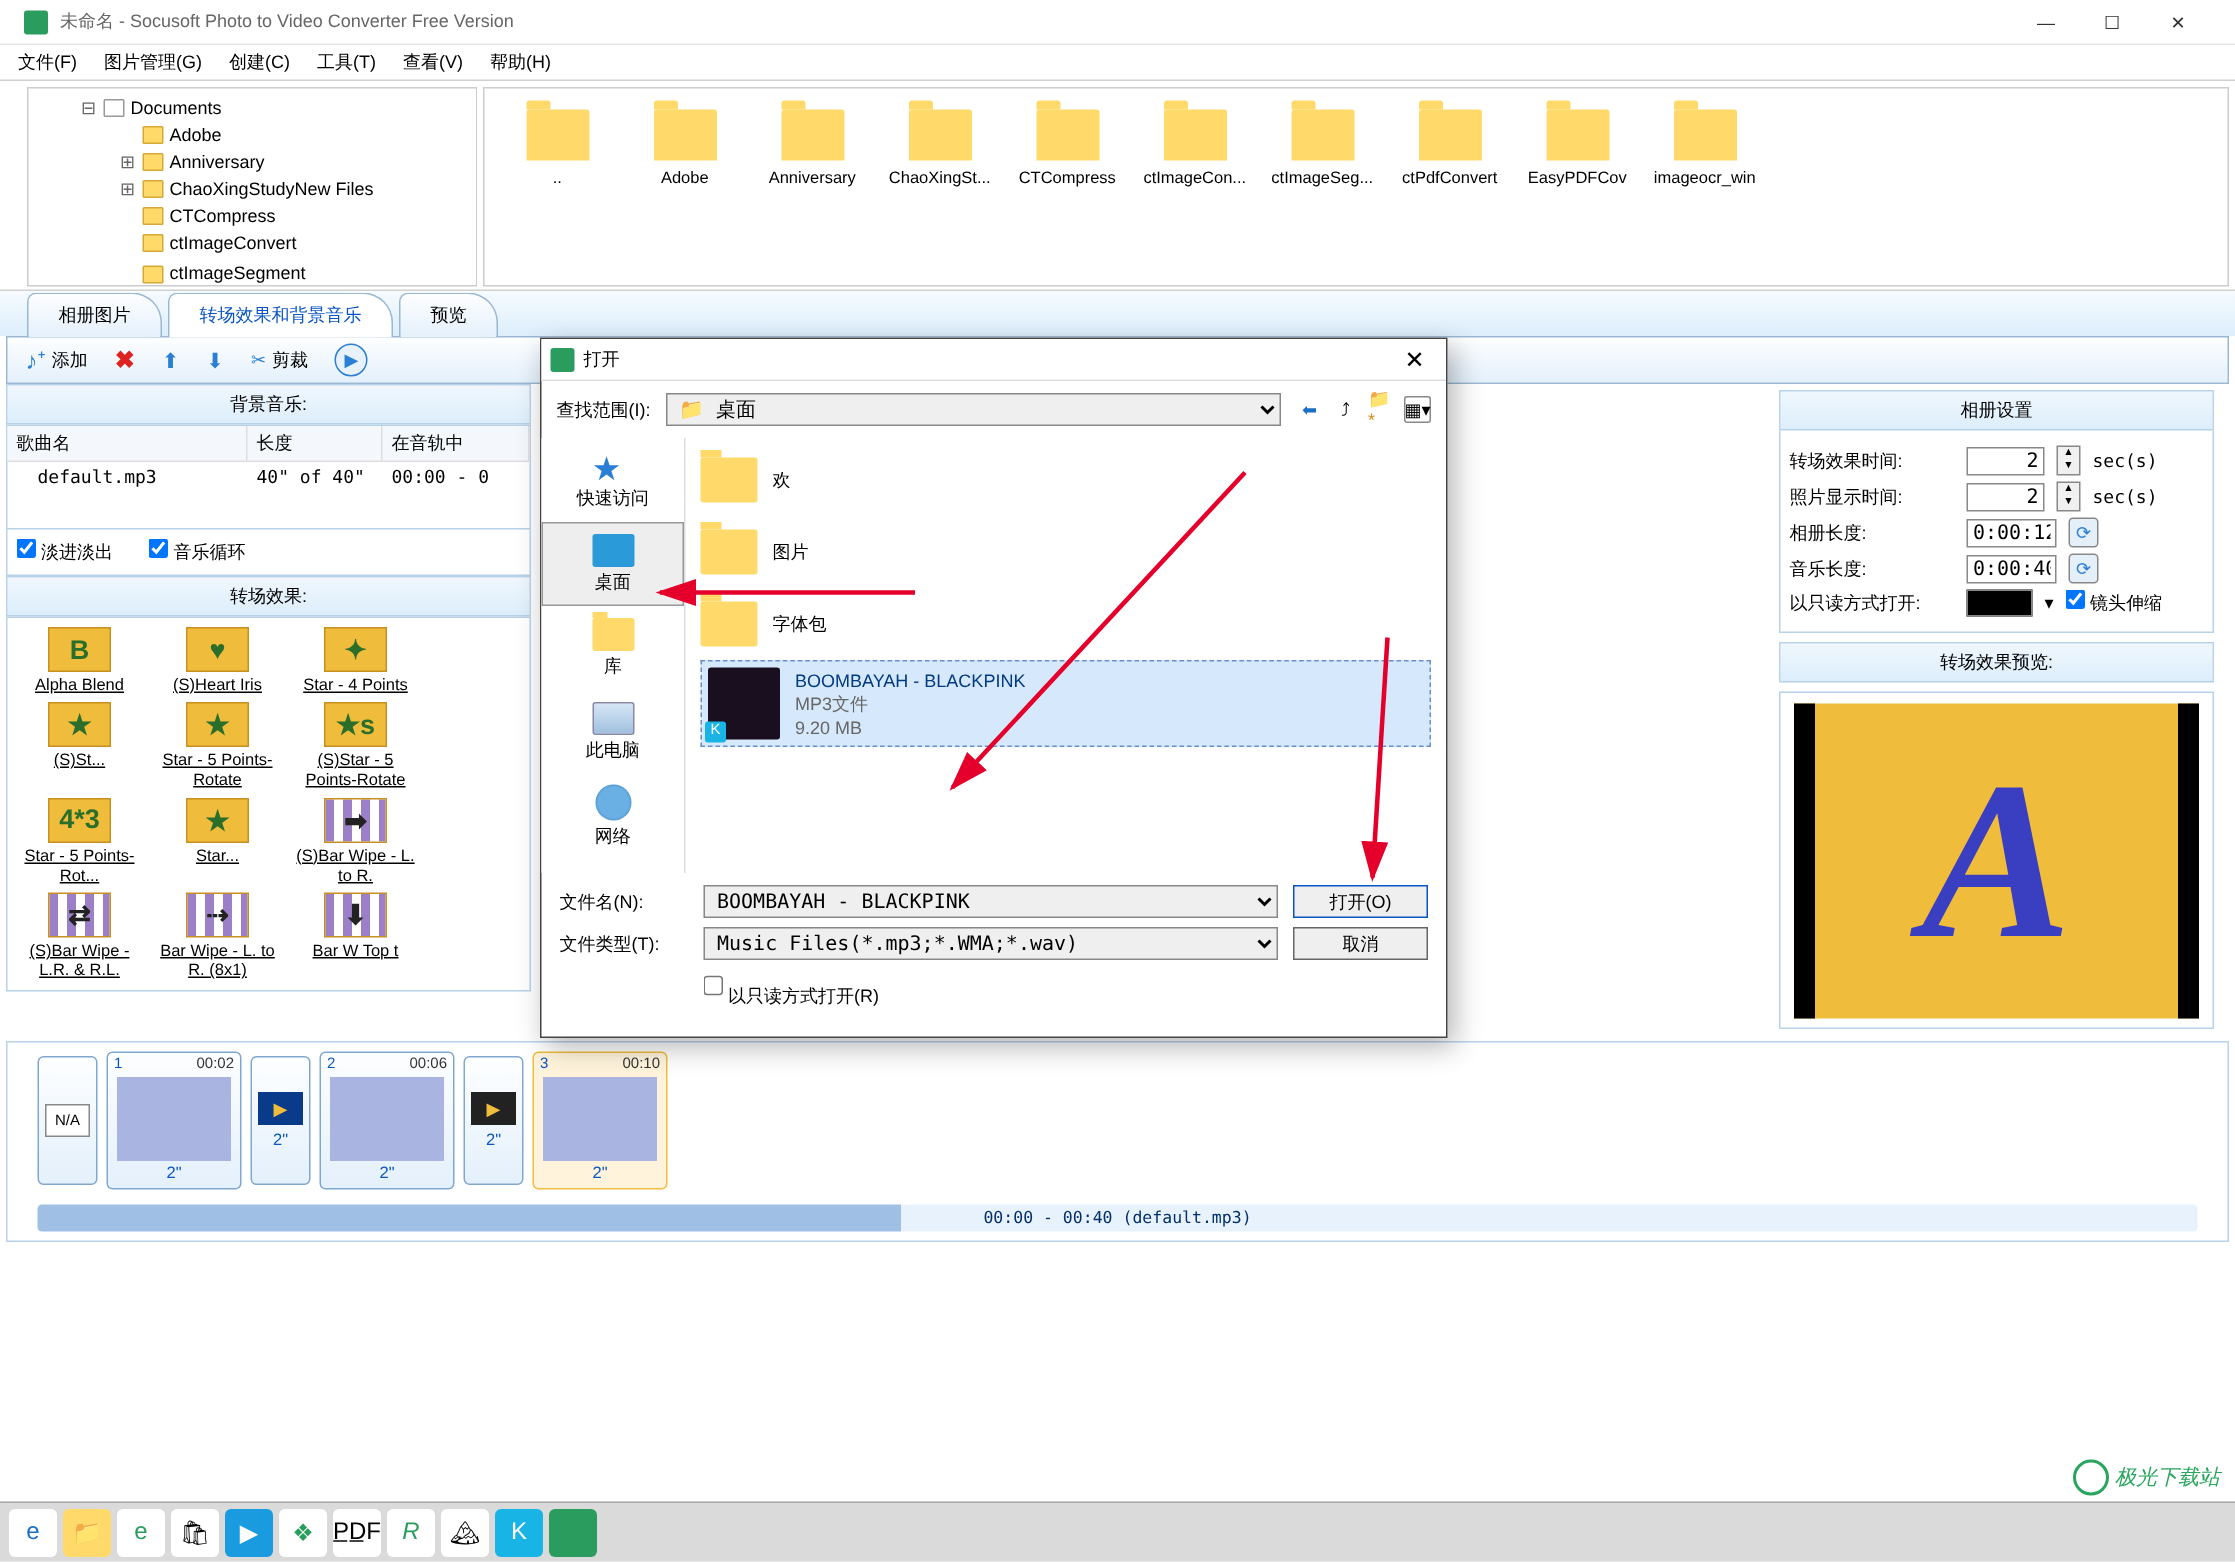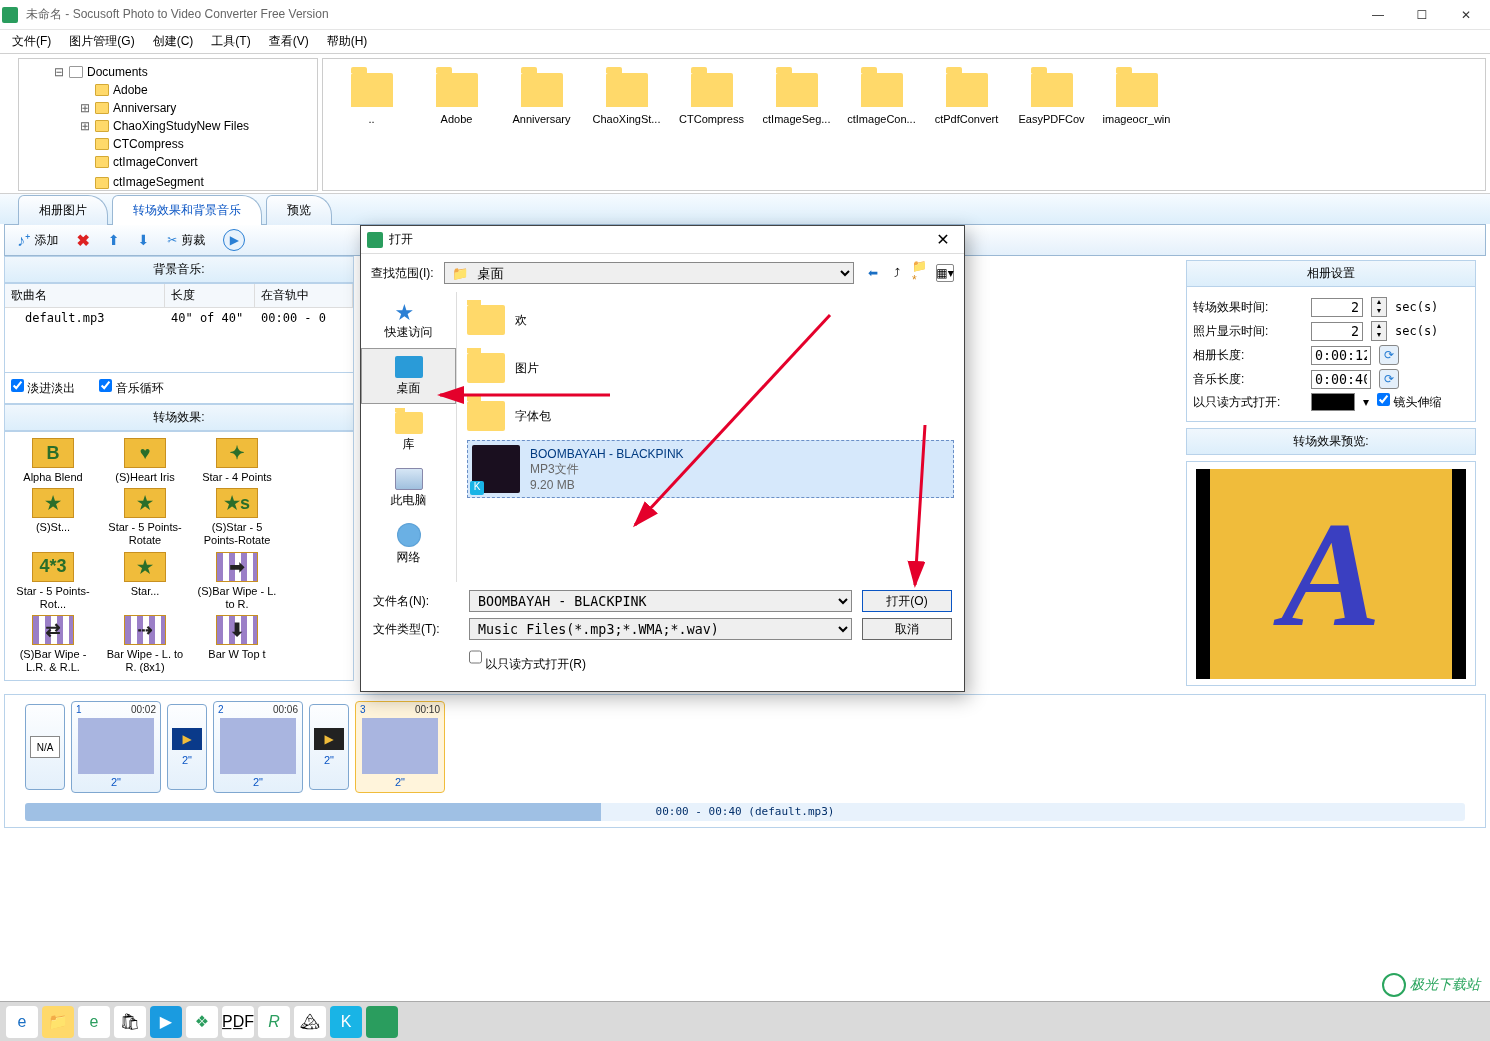--- a/index.html
+++ b/index.html
@@ -1,19 +1,19 @@
 <!DOCTYPE html>
 <html><head>
 <meta charset="utf-8">
 <style>
 * { box-sizing: border-box; margin: 0; padding: 0; font-family: "Microsoft YaHei", SimSun, sans-serif; }
 body { background: #fff; font-size: 12px; color: #000; width: 1490px; height: 1041px; overflow: hidden; position: relative; }
 
 
-.titlebar { height: 30px; background: #fff; display: flex; align-items: center; padding: 0 2px; border-bottom: 1px solid #e5e5e5; }
+.titlebar { height: 30px; background: #fff; display: flex; align-items: center; padding: 0 16px; border-bottom: 1px solid #e5e5e5; }
 .titlebar .app-icon { width: 16px; height: 16px; background: #2a9d5e; border-radius: 2px; margin-right: 8px; }
 .titlebar .title { flex: 1; color: #666; }
 .titlebar .win-btn { width: 44px; height: 30px; display: flex; align-items: center; justify-content: center; color: #333; }
 
 
 .menubar { height: 24px; background: #fff; display: flex; align-items: center; padding: 0 4px; gap: 2px; border-bottom: 1px solid #d0d0d0; }
 .menubar .menu-item { padding: 2px 8px; }
 
 
 .top-area { height: 140px; display: flex; border-bottom: 1px solid #d0d0d0; }
@@ -42,38 +42,38 @@
 .ico-cut { color: #2a7fd4; }
 .ico-play { width: 22px; height: 22px; border: 1px solid #2a7fd4; border-radius: 50%; display: inline-flex; align-items: center; justify-content: center; color: #2a7fd4; background: #e8f2fc; }
 
 
 .middle { display: flex; margin: 0 4px; }
 .left-col { width: 350px; }
 .right-col { flex: 1; padding: 4px 10px; }
 
 .panel-title { background: linear-gradient(#f0f7fd, #dceefb); padding: 4px 8px; border: 1px solid #b8d2ea; font-weight: normal; text-align: center; }
 
-.song-table { border: 1px solid #b8d2ea; height: 90px; }
+.song-table { border: 1px solid #b8d2ea; height: 70px; }
 .song-table .hdr { display: flex; background: #f4f8fc; border-bottom: 1px solid #ddd; }
 .song-table .hdr > div { padding: 3px 6px; border-right: 1px solid #ddd; font-family: "NSimSun", monospace; }
 .song-table .row { display: flex; }
 .song-table .row > div { padding: 3px 6px; font-family: "NSimSun", monospace; }
 .c-name { width: 160px; }
 .c-len { width: 90px; }
 .c-track { flex: 1; }
 
 .chk-row { padding: 6px; display: flex; gap: 24px; border: 1px solid #b8d2ea; border-top: none; align-items: center; }
 
 .effects-panel { border: 1px solid #b8d2ea; padding: 6px 4px; height: 250px; overflow: hidden; }
 .effect-grid { display: flex; flex-wrap: wrap; gap: 4px; }
 .effect-item { width: 88px; text-align: center; font-family: "NSimSun", monospace; font-size: 11px; }
 .effect-item .swatch { width: 42px; height: 30px; margin: 0 auto 3px; background: #f0bc3b; border: 1px solid #c89020; display: flex; align-items: center; justify-content: center; color: #2a6e2a; font-weight: bold; font-size: 18px; }
 .effect-item .swatch.star { color: #2a6e2a; }
 .effect-item .swatch.bar { background: repeating-linear-gradient(90deg, #9b7fc7 0 6px, #fff 6px 12px); color: #222; }
-.effect-item .lbl { line-height: 1.2; }
+.effect-item .lbl { line-height: 1.2; text-decoration: underline; }
 
 
 .settings-row { display: flex; align-items: center; gap: 8px; margin: 4px 0; }
 .settings-row .label { width: 110px; }
 .settings-row input[type=text] { width: 52px; text-align: right; border: 1px solid #888; padding: 1px 3px; font-family: "NSimSun", monospace; }
 .settings-row .spin { width: 16px; height: 20px; display: inline-flex; flex-direction: column; border: 1px solid #888; }
 .settings-row .spin span { flex: 1; font-size: 7px; text-align: center; line-height: 8px; background: #f0f0f0; }
 .settings-row .unit { font-family: "NSimSun", monospace; }
 .settings-row .color-sw { width: 44px; height: 18px; background: #000; border: 1px solid #888; }
 .settings-row .refresh { width: 20px; height: 20px; border: 1px solid #888; border-radius: 3px; background: #e4effa; display: inline-flex; align-items: center; justify-content: center; color: #2a7fd4; }
@@ -226,25 +226,25 @@
         <div class="folder-item">
           <div class="big-folder"></div>
           <div class="fname">ChaoXingSt...</div>
         </div>
         <div class="folder-item">
           <div class="big-folder"></div>
           <div class="fname">CTCompress</div>
         </div>
         <div class="folder-item">
           <div class="big-folder"></div>
+          <div class="fname">ctImageCon...</div>
+        </div>
+        <div class="folder-item">
+          <div class="big-folder"></div>
           <div class="fname">ctImageSeg...</div>
-        </div>
-        <div class="folder-item">
-          <div class="big-folder"></div>
-          <div class="fname">ctImageCon...</div>
         </div>
         <div class="folder-item">
           <div class="big-folder"></div>
           <div class="fname">ctPdfConvert</div>
         </div>
         <div class="folder-item">
           <div class="big-folder"></div>
           <div class="fname">EasyPDFCov</div>
         </div>
         <div class="folder-item">

